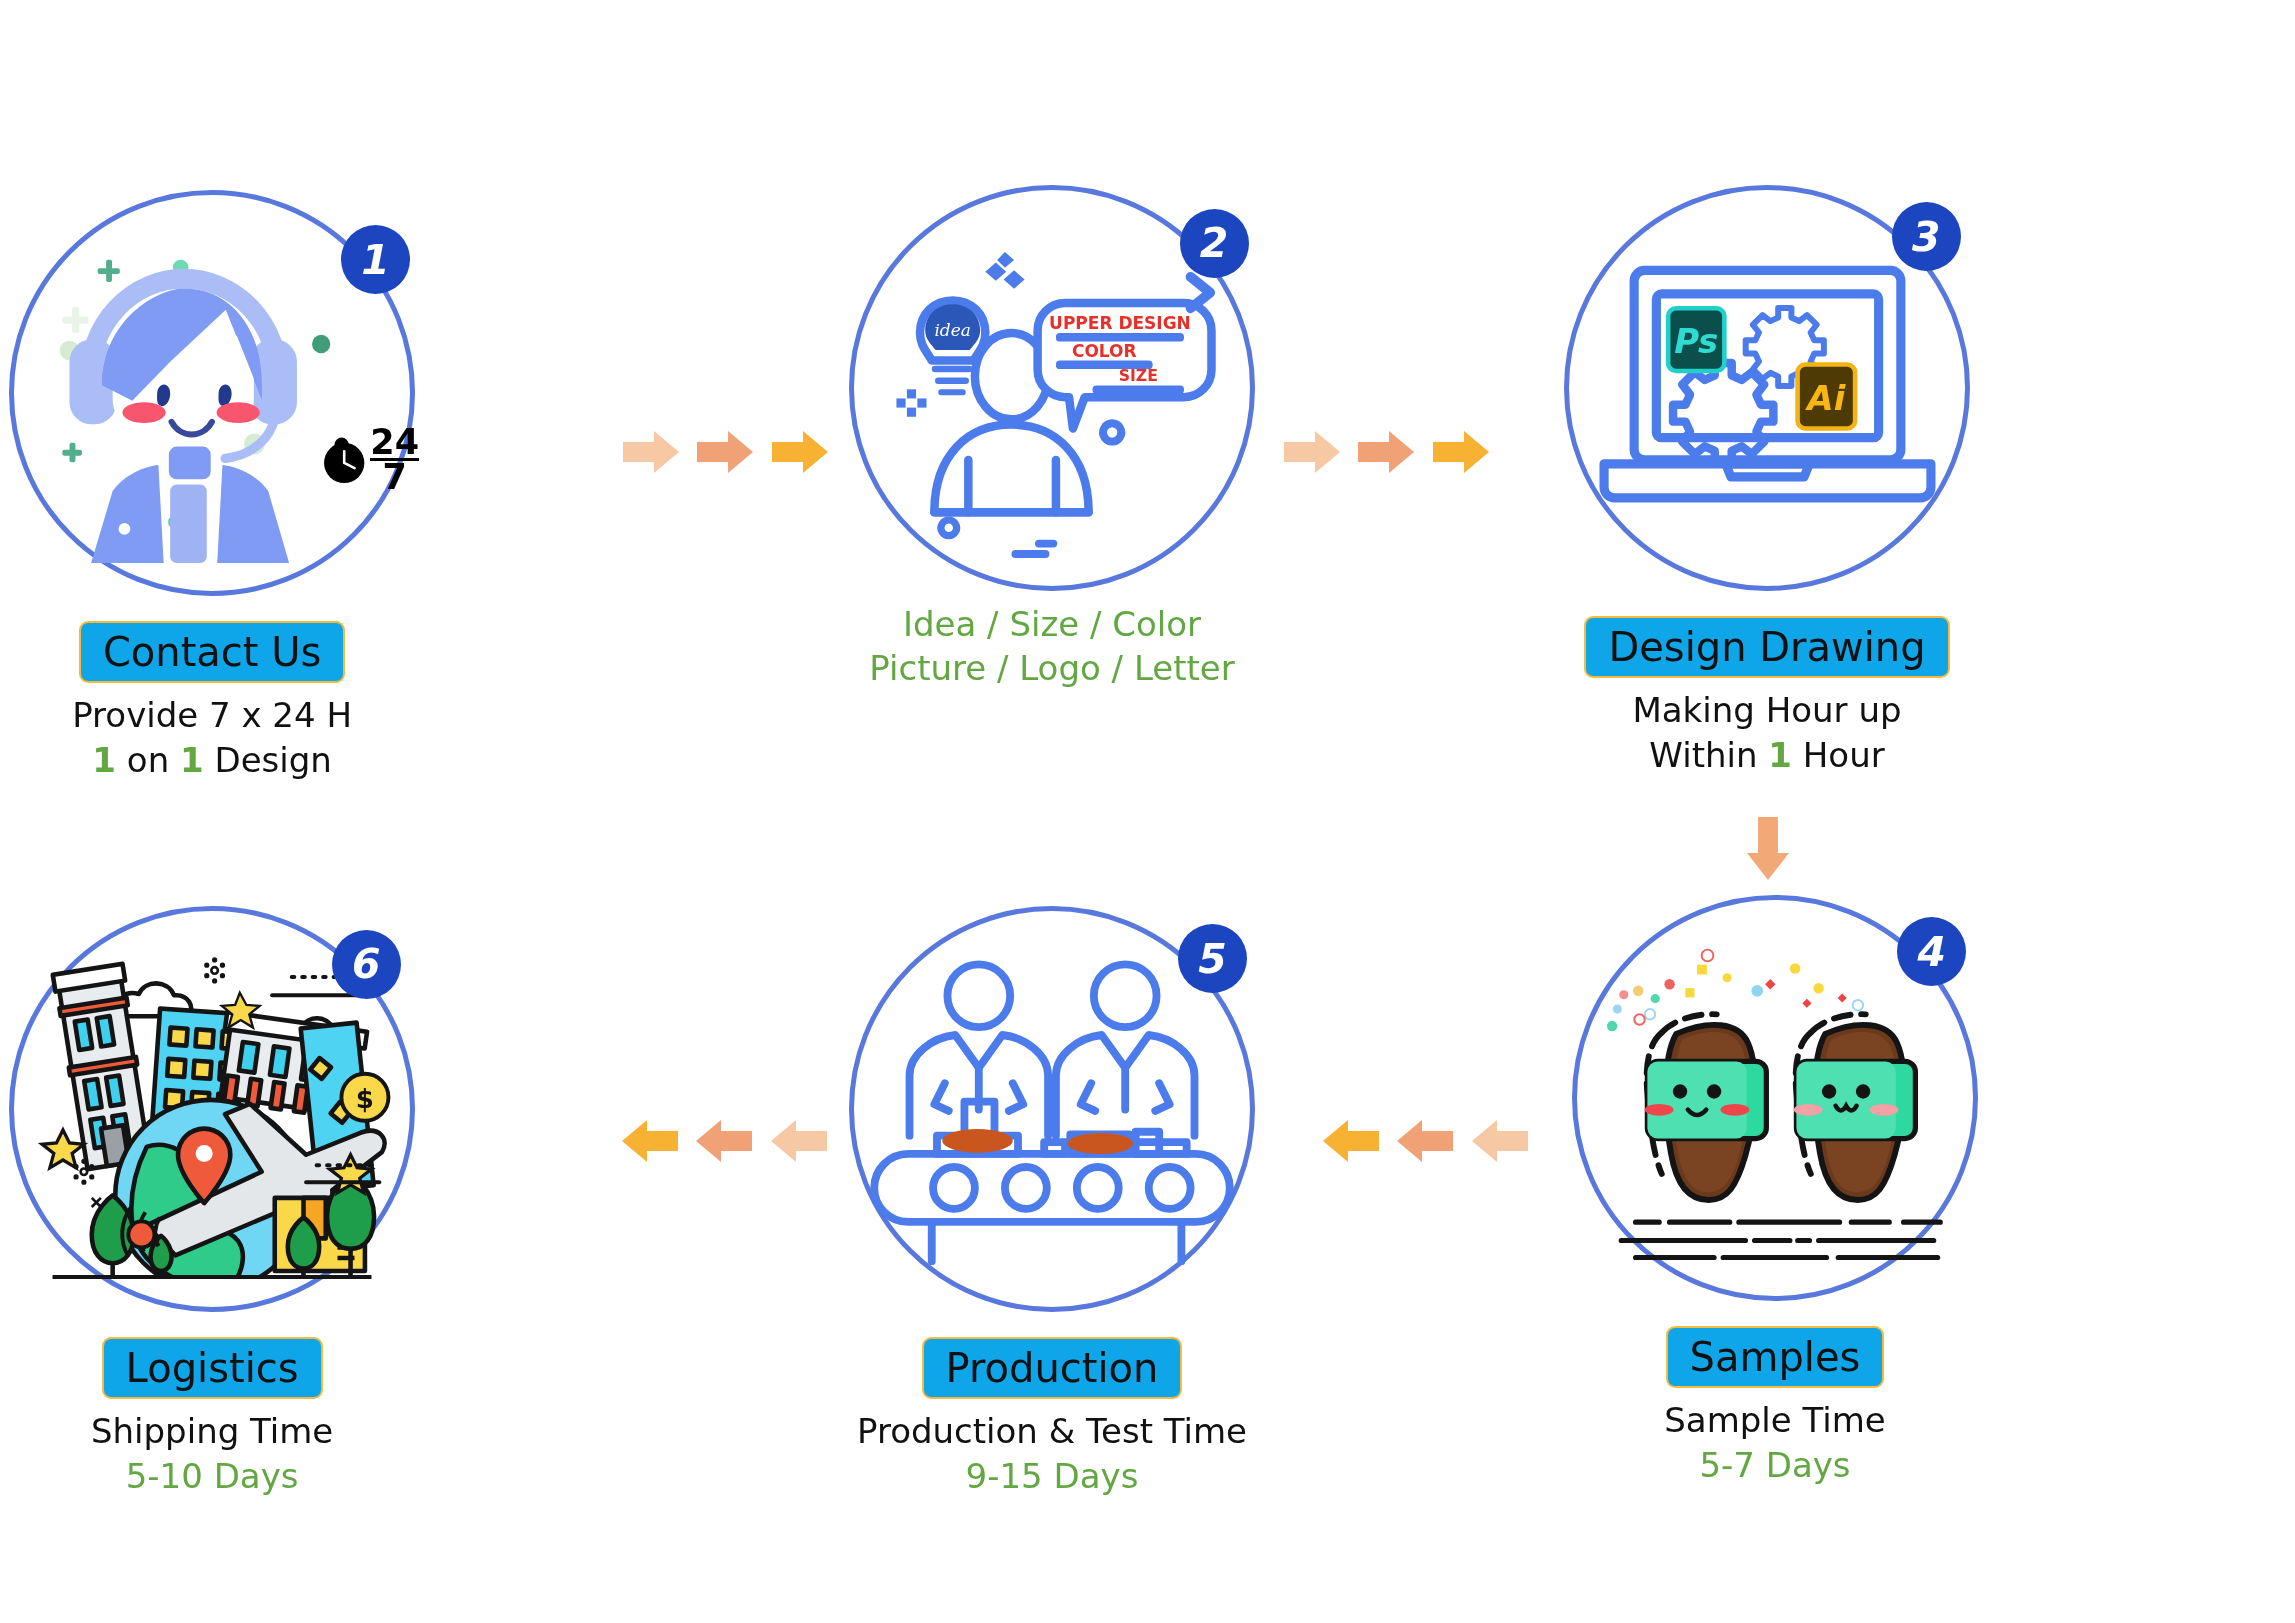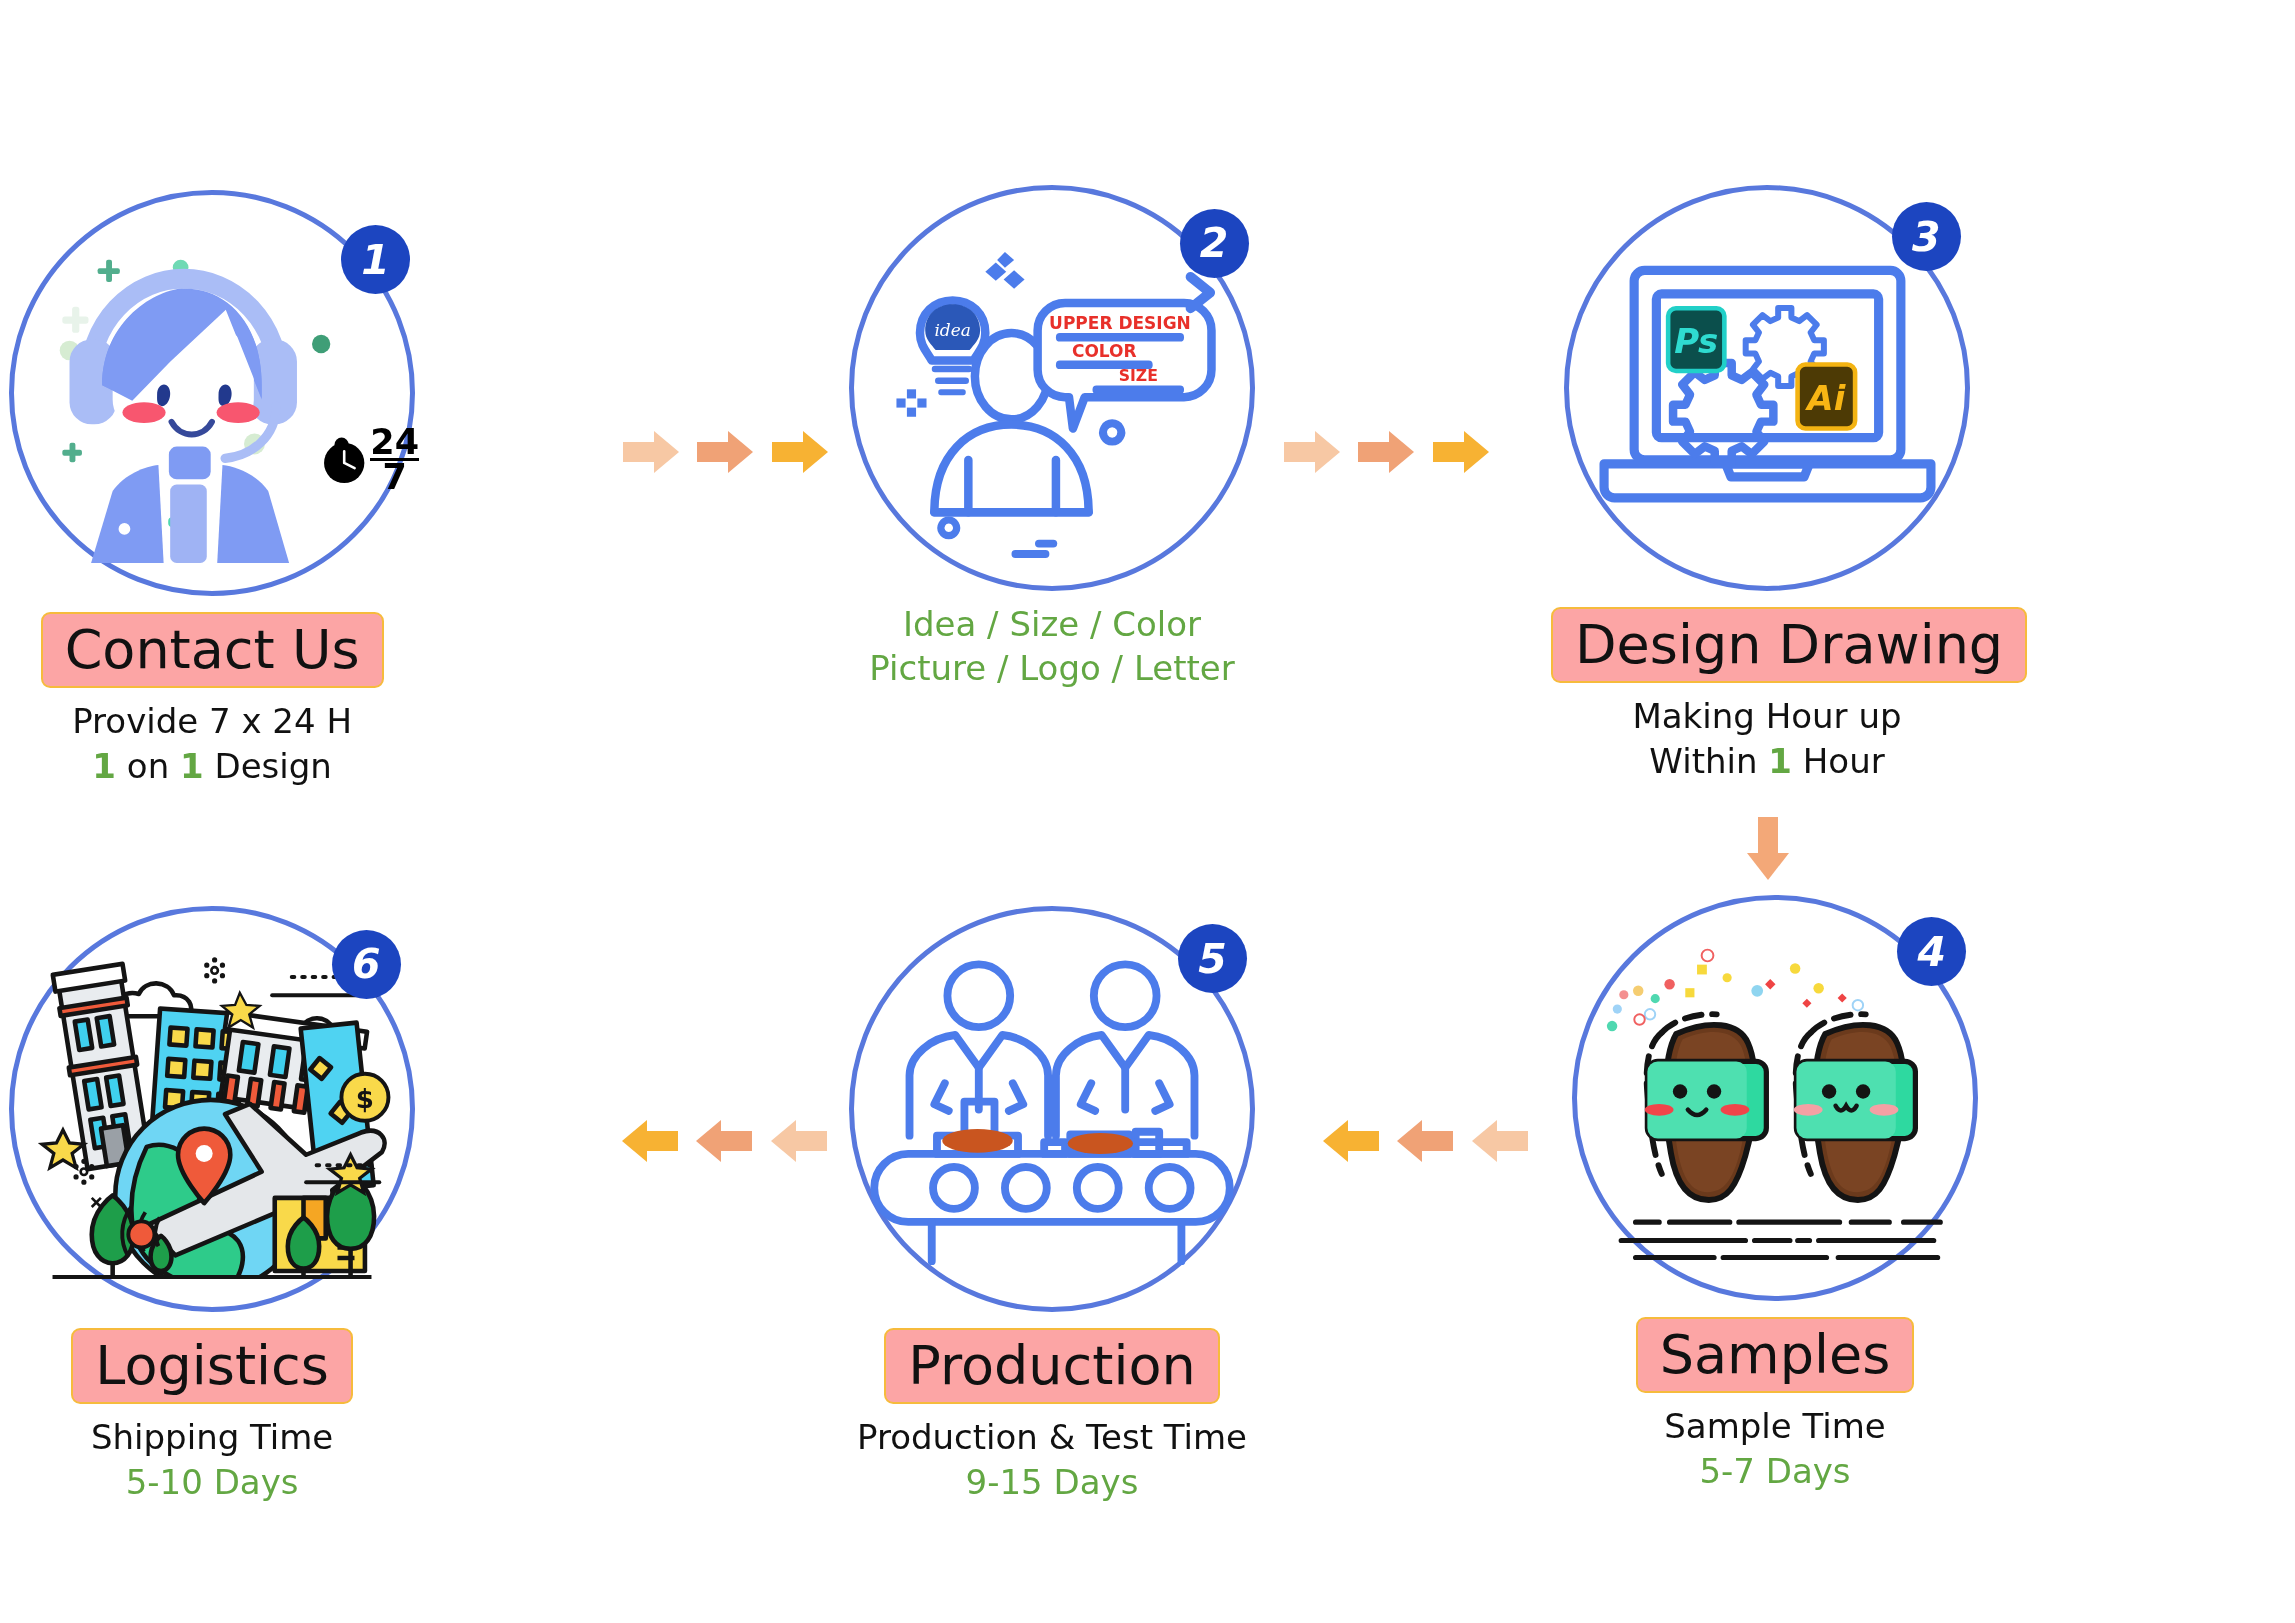--- a/index.html
+++ b/index.html
@@ -8,22 +8,22 @@
 
   
   .step{position:absolute;width:432px;}
   .circle-wrap{position:relative;width:406px;height:406px;margin:0 auto;}
   .circle{position:absolute;inset:0;border:5.9px solid #5878dd;border-radius:50%;box-sizing:border-box;background:#fff;}
   .art{position:absolute;inset:0;display:flex;align-items:center;justify-content:center;}
   .badge{position:absolute;width:69px;height:69px;border-radius:50%;background:#1c45c0;
          color:#fff;font-family:"DejaVu Sans",sans-serif;font-size:41px;font-weight:700;font-style:italic;
          display:flex;align-items:center;justify-content:center;z-index:6;}
 
-  .label-box{margin:16px auto 0;background:#fca5a5;border:2.6px solid #f6bb3c;border-radius:9.2px;
-             padding:7.9px 22px;display:table;color:#111;font-size:54px;line-height:1.05;white-space:nowrap;}
+  .label-box{margin:25px auto 0;background:#0ea5e9;border:2.6px solid #f6bb3c;border-radius:9.2px;
+             padding:7.9px 22px;display:table;color:#111;font-size:40px;line-height:1.05;white-space:nowrap;}
   .sub{margin-top:10.5px;text-align:center;font-size:34px;line-height:1.32;color:#111;}
   .g{color:#63a743;font-weight:700;}
   .allg{color:#63a743;font-weight:400;}
 
   
   .arrows{position:absolute;display:flex;align-items:center;gap:18.3px;}
   .arr{width:56px;height:42px;position:relative;}
   .arr i{position:absolute;left:0;top:11px;width:35px;height:19.6px;display:block;}
   .arr b{position:absolute;right:0;top:0;width:0;height:0;border-top:21px solid transparent;
          border-bottom:21px solid transparent;}

